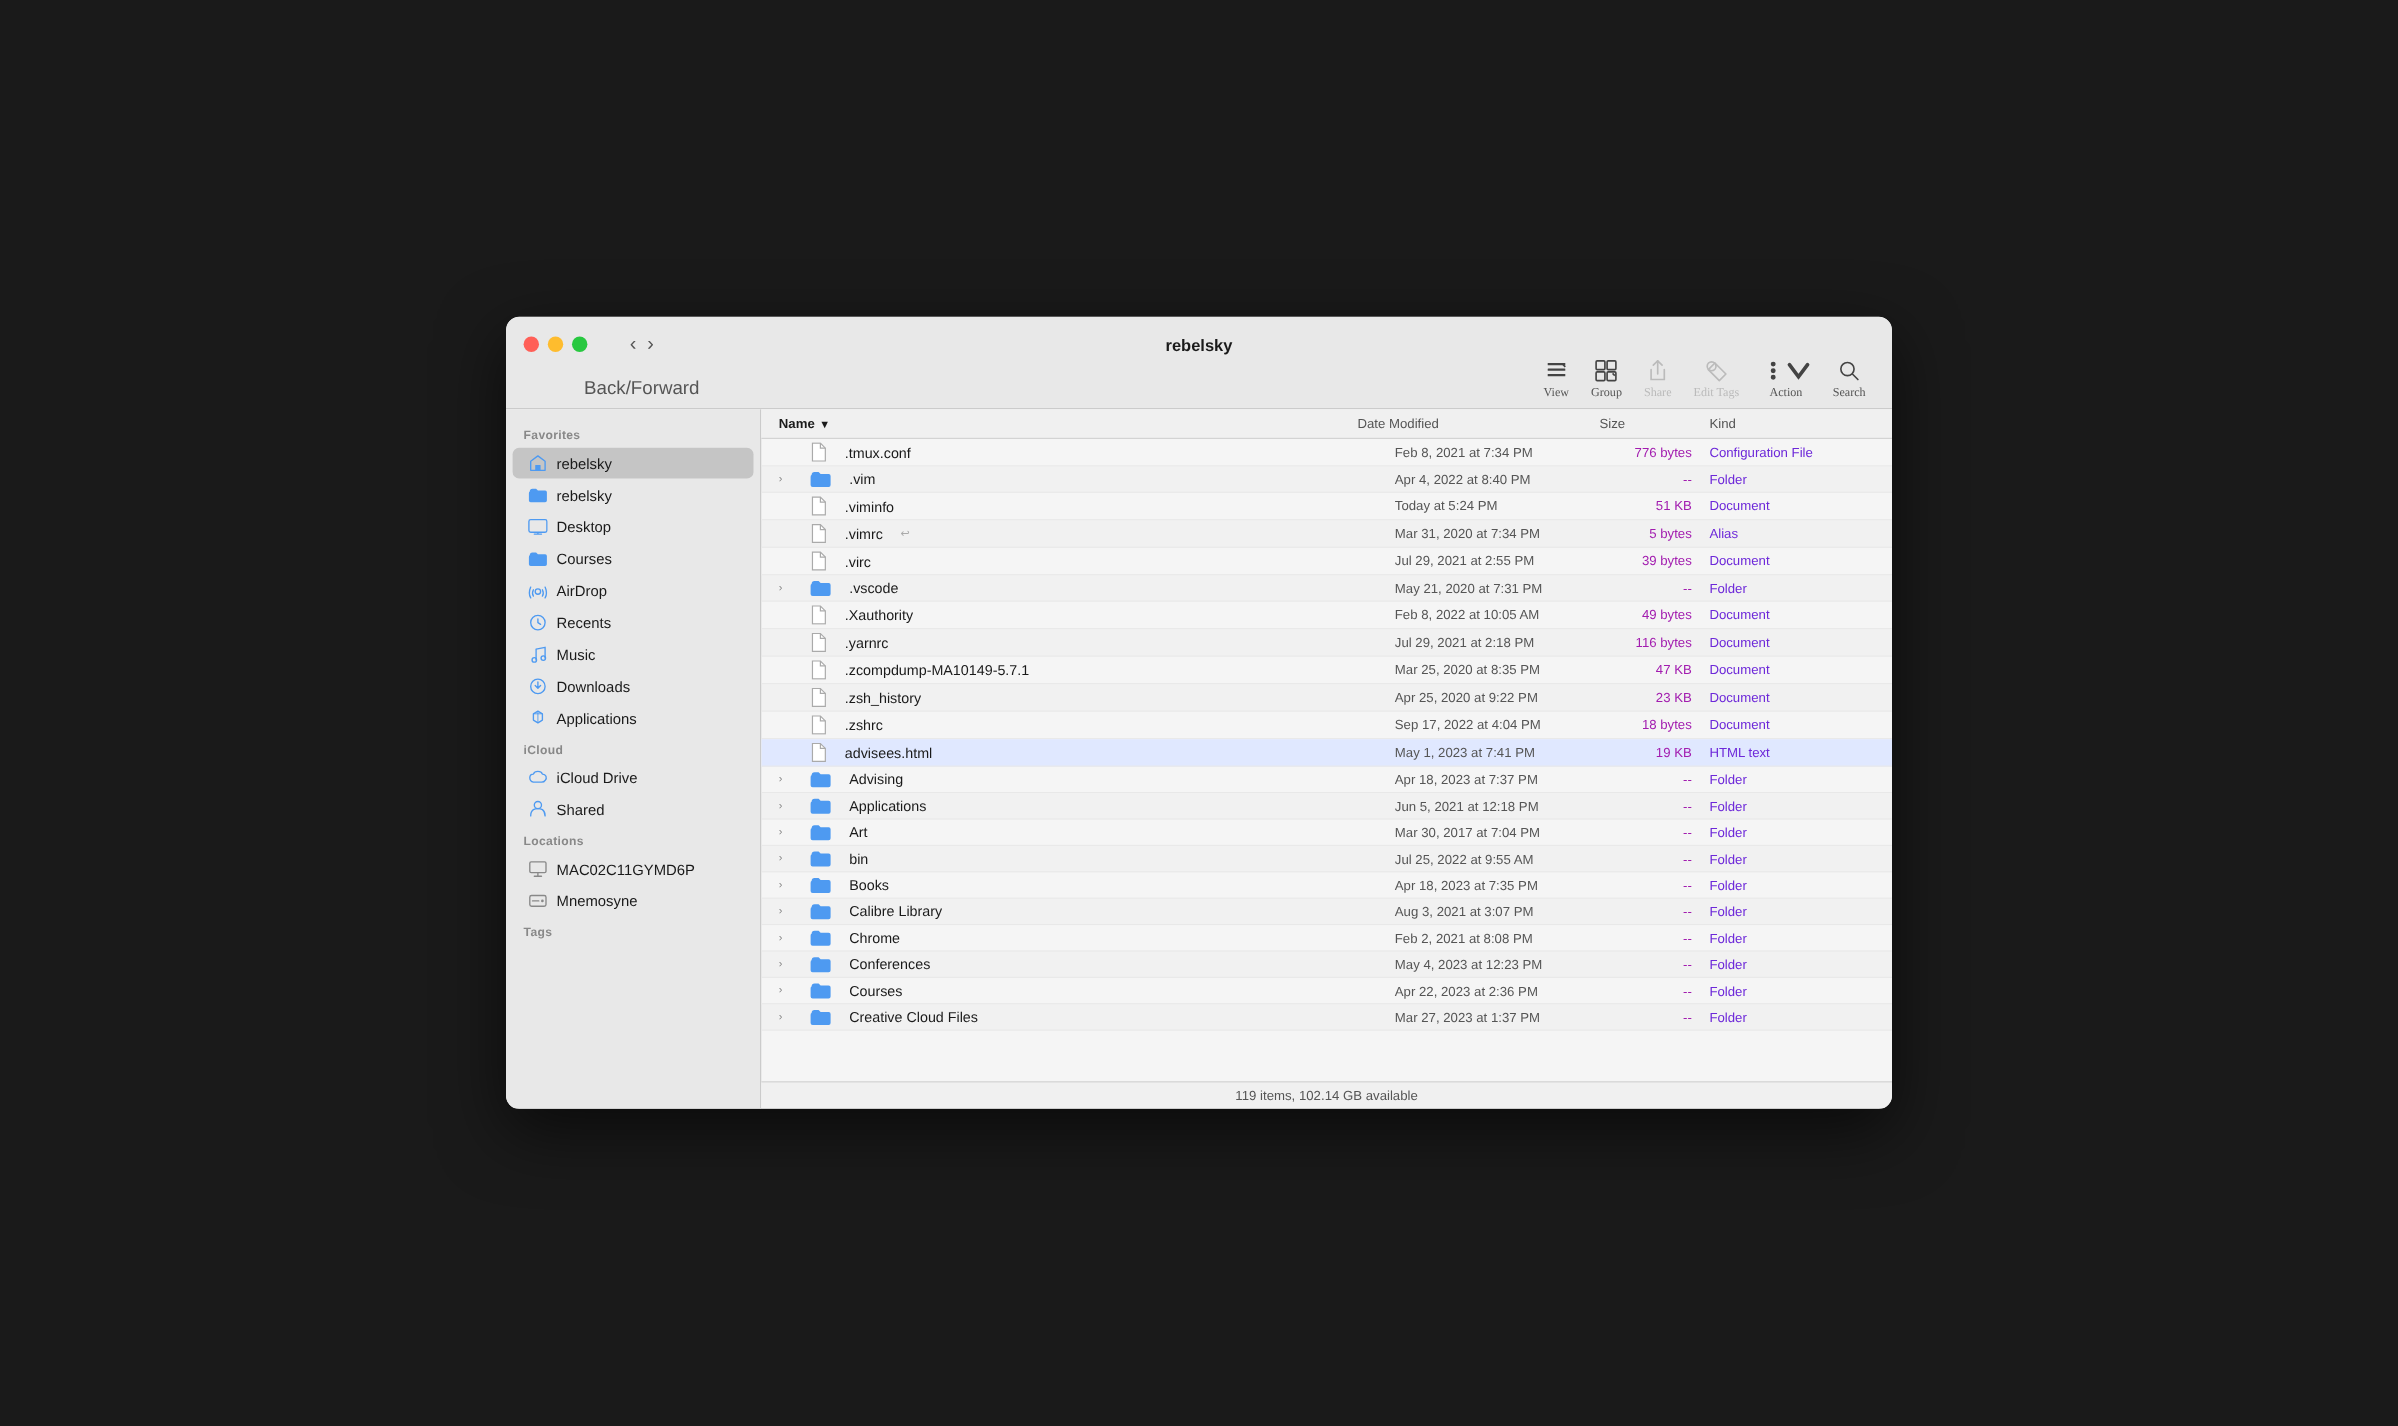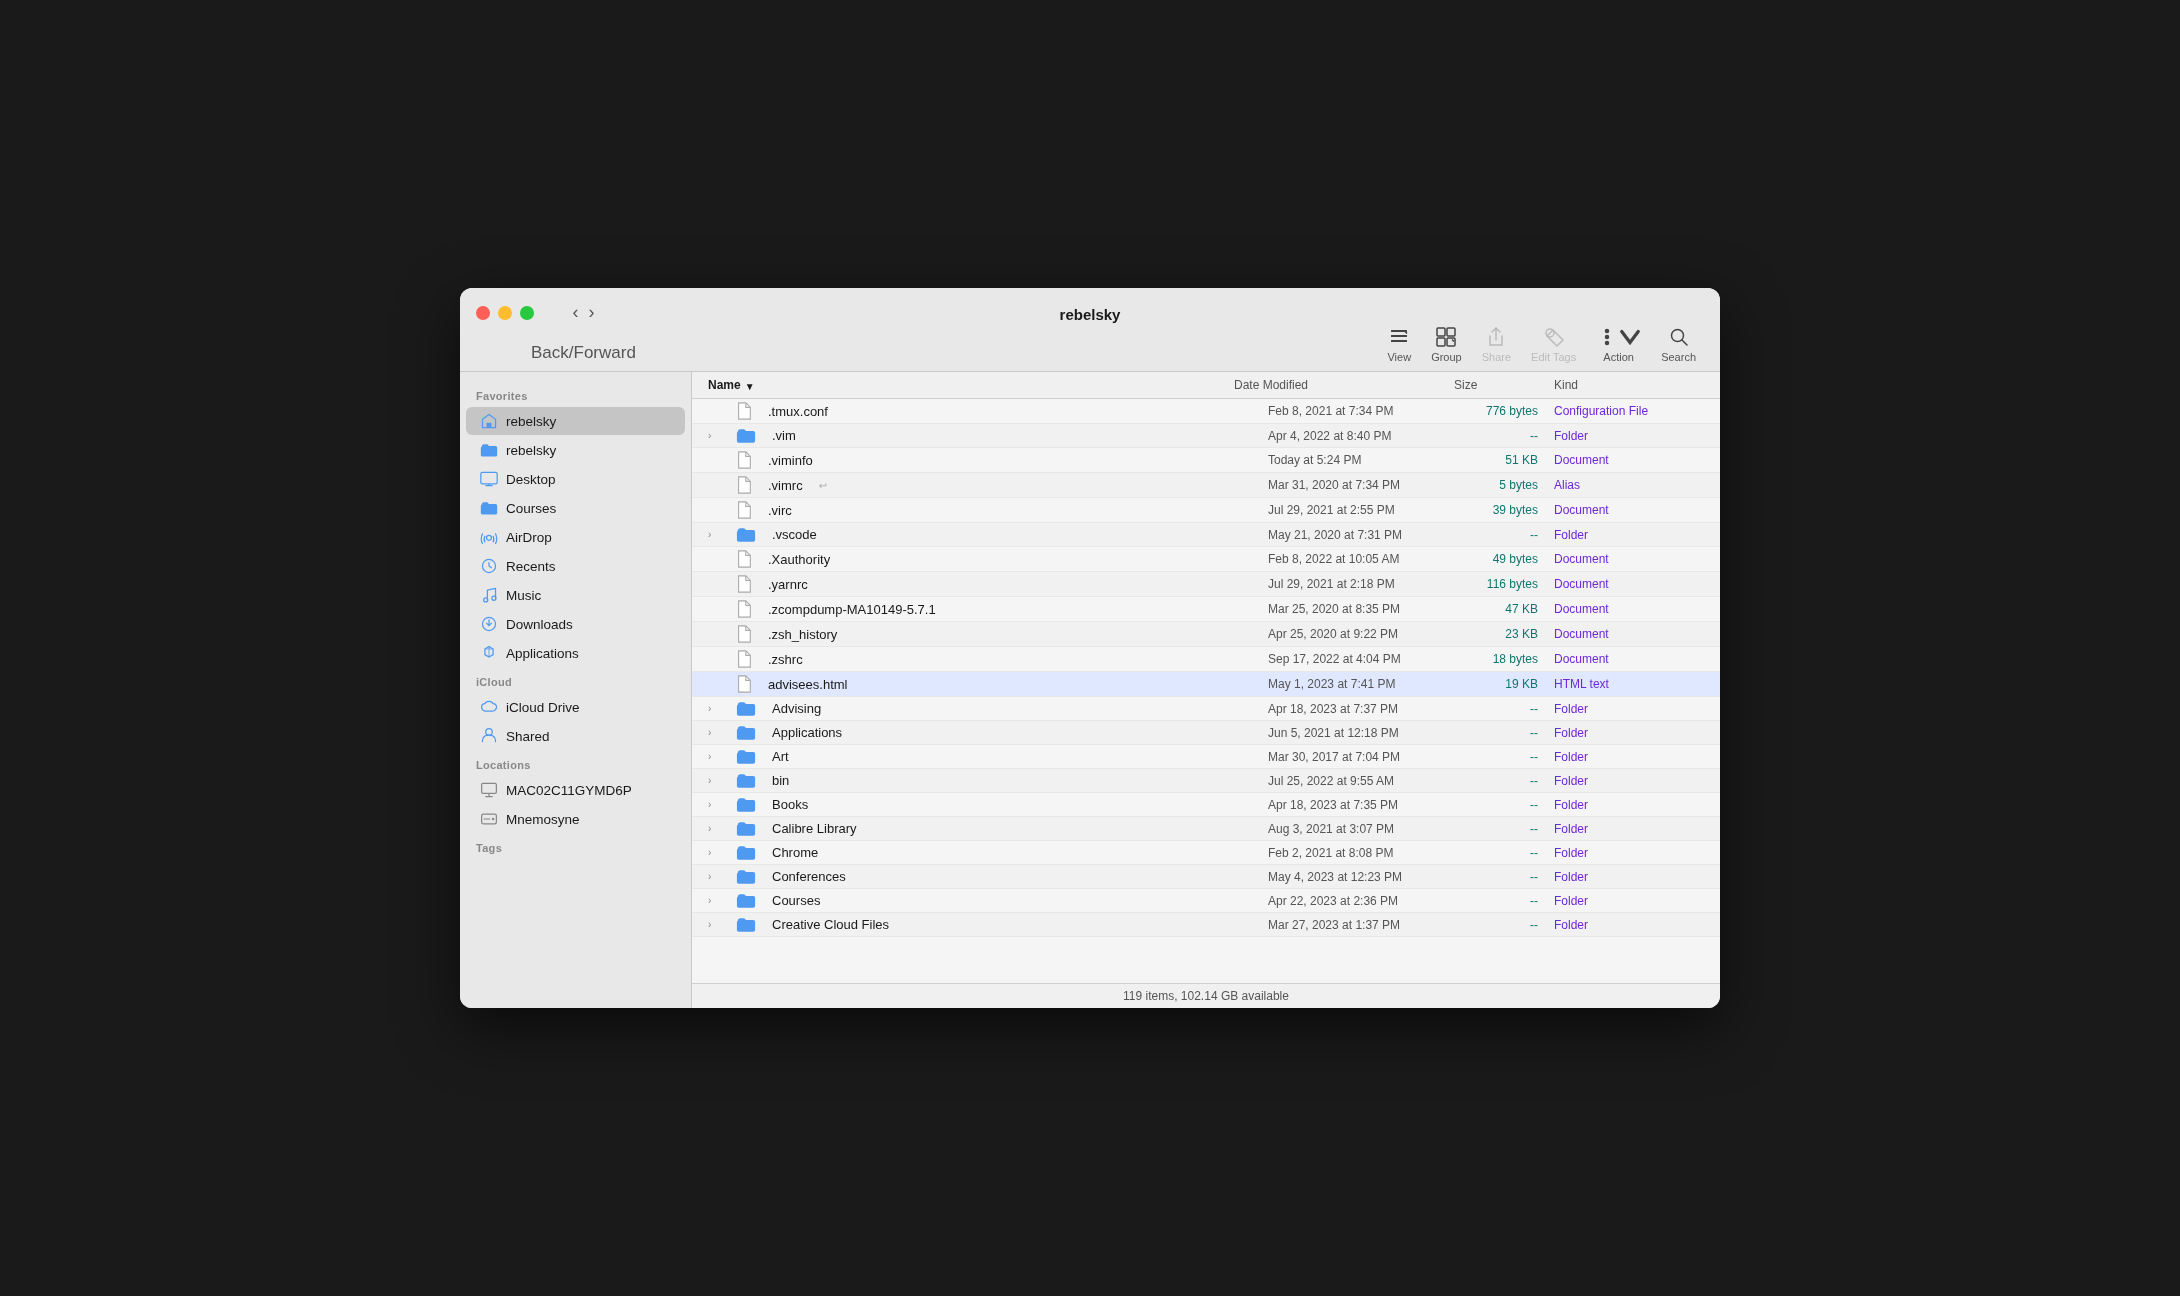--- a/index.html
+++ b/index.html
@@ -69,20 +69,21 @@
       display: flex;
       flex-direction: column;
       align-items: center;
     }
     .toolbar-icon-item {
       display: flex;
       flex-direction: column;
       align-items: center;
       cursor: pointer;
       padding: 0 8px;
+      font-family: Liberation Serif, serif;
     }
     .toolbar-icon-item svg {
       width: 22px;
       height: 22px;
       fill: none;
       stroke: #444;
       stroke-width: 1.5;
     }
     .toolbar-icon-item .label {
       font-size: 11px;
@@ -170,21 +171,21 @@
       align-items: center;
       gap: 16px;
     }
     .expand-arrow {
       width: 12px;
       font-size: 10px;
       color: #888;
     }
     .file-name { color: #1a1a1a; }
     .file-date { color: #555; font-size: 12px; margin-left: 34px; }
-    .file-size { color: #0f766e; font-size: 12px; text-align: right; padding-right: 16px; }
+    .file-size { color: #a21caf; font-size: 12px; text-align: right; padding-right: 16px; }
     .file-kind { color: #6d28d9; font-size: 12px; }
     .status-bar {
       border-top: 1px solid #d0d0d0;
       padding: 5px 16px;
       font-size: 12px;
       color: #555;
       text-align: center;
       background: #f0f0f0;
     }
     

